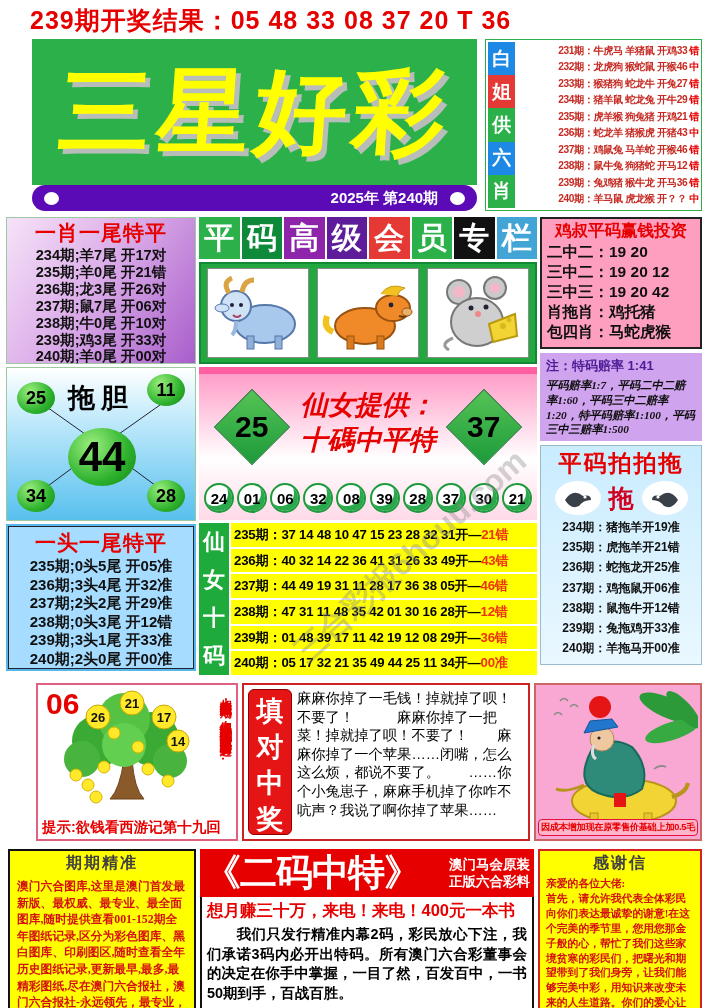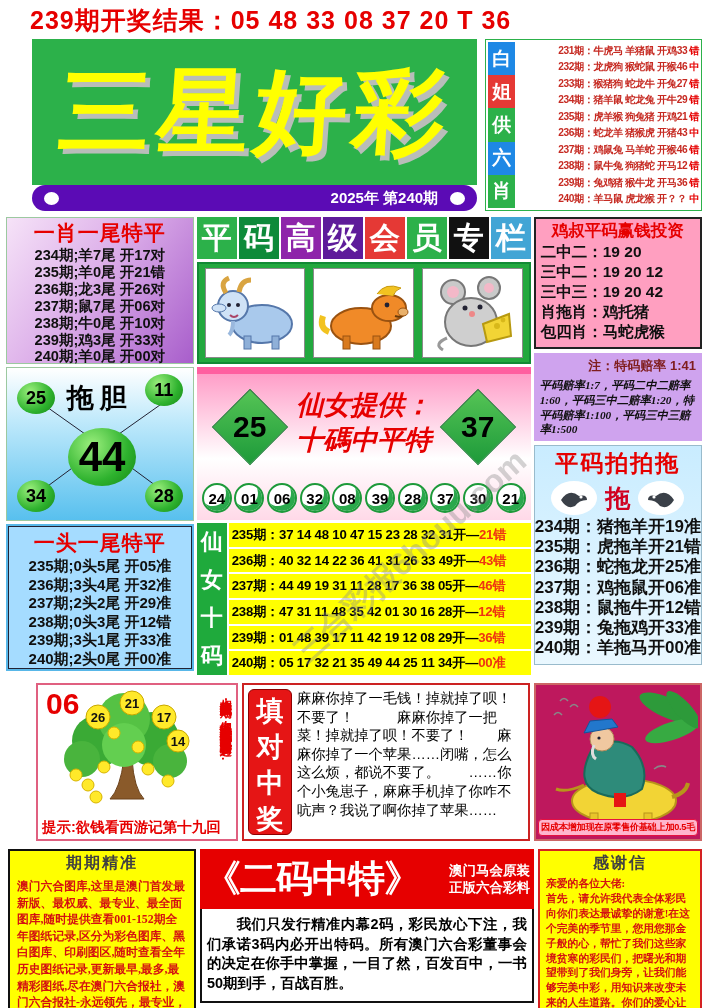--- a/index.html
+++ b/index.html
@@ -59,52 +59,52 @@
   .ften{display:flex;margin-top:3px;height:152px;}
   .ften-strip{width:30px;background:#1faa3c;color:#fff;display:flex;flex-direction:column;align-items:center;justify-content:space-around;font-size:22px;font-weight:bold;}
   .ften-rows{flex:1;display:flex;flex-direction:column;gap:2px;margin-left:2px;}
   .frow{flex:1;background:#ffff00;display:flex;align-items:center;font-size:13.2px;letter-spacing:-0.2px;font-weight:bold;color:#000;white-space:nowrap;padding-left:3px;}
   .frow .mark{color:#ee3311;}
   
   .jishu{height:126px;background:#ff9fc0;border:2px solid #222;padding:1px 5px;}
   .jishu-title{color:#e60000;font-size:16.5px;font-weight:bold;text-align:center;white-space:nowrap;}
   .jishu .row{font-size:15.5px;font-weight:bold;color:#101010;line-height:20px;white-space:nowrap;}
   .note{height:88px;background:#cfa3ee;margin-top:4px;padding:4px 6px;box-sizing:border-box;}
-  .note-head{color:#7f1d1d;font-weight:bold;font-size:13px;text-align:right;}
+  .note-head{color:#4c1d95;font-weight:bold;font-size:13px;text-align:left;}
   .note-body{font-family:"Liberation Serif","DejaVu Serif",serif;font-style:italic;font-weight:bold;color:#101010;
       font-size:11.3px;line-height:14.8px;margin-top:3px;text-align:left;}
   .paipai{height:218px;background:linear-gradient(#c9ecff,#eaf8ff);border:1px solid #99bbcc;margin-top:4px;text-align:center;}
   .paipai-title{color:#e60000;font-size:23px;font-weight:bold;letter-spacing:2px;margin-top:2px;}
   .pp-imgs{display:flex;align-items:center;justify-content:center;gap:8px;height:38px;}
   .pp-oval{width:46px;height:34px;border-radius:50%;background:#fff;display:flex;align-items:center;justify-content:center;}
   .pp-drag{color:#d00020;font-size:25px;font-weight:bold;font-family:"Liberation Serif","DejaVu Serif",serif;}
-  .paipai .row{font-size:17px;font-weight:bold;color:#101010;line-height:20.2px;white-space:nowrap;}
+  .paipai .row{font-size:12px;font-weight:bold;color:#101010;line-height:20.2px;white-space:nowrap;}
   
   .band2{display:flex;gap:4px;margin:8px 4px 0 36px;height:158px;}
   .treep{width:202px;background:#fff;border:2px solid #e06080;position:relative;box-sizing:border-box;}
   .tree-06{position:absolute;top:2px;left:8px;color:#e60000;font-weight:bold;font-size:30px;}
   .tree-svg{position:absolute;left:14px;top:4px;}
   .tree-vert{position:absolute;right:3px;top:4px;height:122px;writing-mode:vertical-rl;color:#e60000;
       font-size:12.3px;font-weight:bold;line-height:15px;letter-spacing:1px;}
   .tree-hint{position:absolute;bottom:2px;left:4px;right:2px;color:#e60000;font-size:14.5px;font-weight:bold;white-space:nowrap;}
   .jokep{width:288px;border:2px solid #cc2222;background:#fff;display:flex;padding:4px;gap:5px;box-sizing:border-box;}
   .joke-label{width:42px;background:#e51515;border:1px solid #8f0000;border-radius:6px;color:#fff;display:flex;flex-direction:column;
       align-items:center;justify-content:space-around;font-size:27px;font-weight:bold;padding:3px 0;}
   .joke-text{flex:1;font-size:14.3px;color:#000;line-height:18.6px;}
-  .comicp{flex:1;border:2px solid #cc6666;background:#be185d;position:relative;overflow:hidden;}
+  .comicp{flex:1;border:2px solid #cc6666;background:#f9a8d4;position:relative;overflow:hidden;}
   .comic-caption{position:absolute;bottom:3px;left:2px;right:2px;background:#ffb6cd;border:1px solid #e61040;border-radius:4px;
       color:#e60000;font-size:9.2px;letter-spacing:-0.3px;font-weight:bold;text-align:center;padding:1px 0;white-space:nowrap;}
   
   .band3{display:flex;gap:4px;margin:8px 4px 0 8px;align-items:flex-start;}
   .jz{width:188px;background:#ffff00;border:2px solid #111;text-align:center;padding:2px 7px 10px;box-sizing:border-box;}
   .big-title{color:#404040;font-size:16px;font-weight:bold;letter-spacing:2px;font-family:Liberation Mono, monospace;}
   .jz-body{text-align:left;color:#d41111;font-size:11.8px;line-height:16.6px;margin-top:4px;
       font-family:"Liberation Serif","DejaVu Serif",serif;font-weight:bold;}
   .em{width:334px;}
-  .em-head{background:#e60000;color:#fff;display:flex;align-items:center;padding:8px 4px;height:60px;box-sizing:border-box;}
+  .em-head{background:#e60000;color:#fff;display:flex;align-items:center;padding:8px 4px;height:48px;box-sizing:border-box;}
   .em-title{font-size:37px;font-weight:bold;white-space:nowrap;letter-spacing:-1px;}
   .em-sub{margin-left:auto;font-size:13.5px;font-weight:bold;line-height:17px;white-space:nowrap;text-align:left;}
   .em-body{border:2px solid #111;border-top:none;background:#fff;padding:3px 5px 8px;}
   .em-line1{color:#e60000;font-weight:bold;font-size:16.5px;white-space:nowrap;}
   .em-para{color:#000;font-weight:bold;font-size:14.4px;line-height:19.5px;margin-top:3px;text-align:justify;}
   .tk{flex:1;background:#ffff00;border:2px solid #d42222;text-align:center;padding:2px 6px 8px;box-sizing:border-box;}
   .tk-body{text-align:left;color:#d41111;font-size:10.8px;line-height:14.9px;margin-top:2px;white-space:pre-line;
       font-family:"Liberation Serif","DejaVu Serif",serif;font-weight:bold;}
   .wm{position:absolute;left:285px;top:640px;transform:rotate(-42deg);transform-origin:0 0;color:rgba(140,140,140,.38);
       font-size:32px;font-weight:bold;pointer-events:none;white-space:nowrap;z-index:5;}
@@ -453,20 +453,21 @@
   </div>
   <div class="em">
     <div class="em-head">
       <span class="em-title">《二码中特》</span>
       <span class="em-sub">
         <div>澳门马会原装</div>
         <div>正版六合彩料</div>
       </span>
     </div>
     <div class="em-body">
+      <div class="em-line1">想月赚三十万，来电！来电！400元一本书</div>
       <div class="em-para">　　我们只发行精准内幕2码，彩民放心下注，我们承诺3码内必开出特码。所有澳门六合彩董事会的决定在你手中掌握，一目了然，百发百中，一书50期到手，百战百胜。</div>
 
     </div>
   </div>
   <div class="tk">
     <div class="big-title">感谢信</div>
     <div class="tk-body">亲爱的各位大佬:
 首先，请允许我代表全体彩民向你们表达最诚挚的谢意!在这个完美的季节里，您用您那金子般的心，帮忙了我们这些家境贫寒的彩民们，把曙光和期望带到了我们身旁，让我们能够完美中彩，用知识来改变未来的人生道路。你们的爱心让我们感受到社会的温暖，你们的好彩免除了我们贫困的后顾之忧，让我们渴望新生活的心倍受感</div>
   </div>
 </div>

